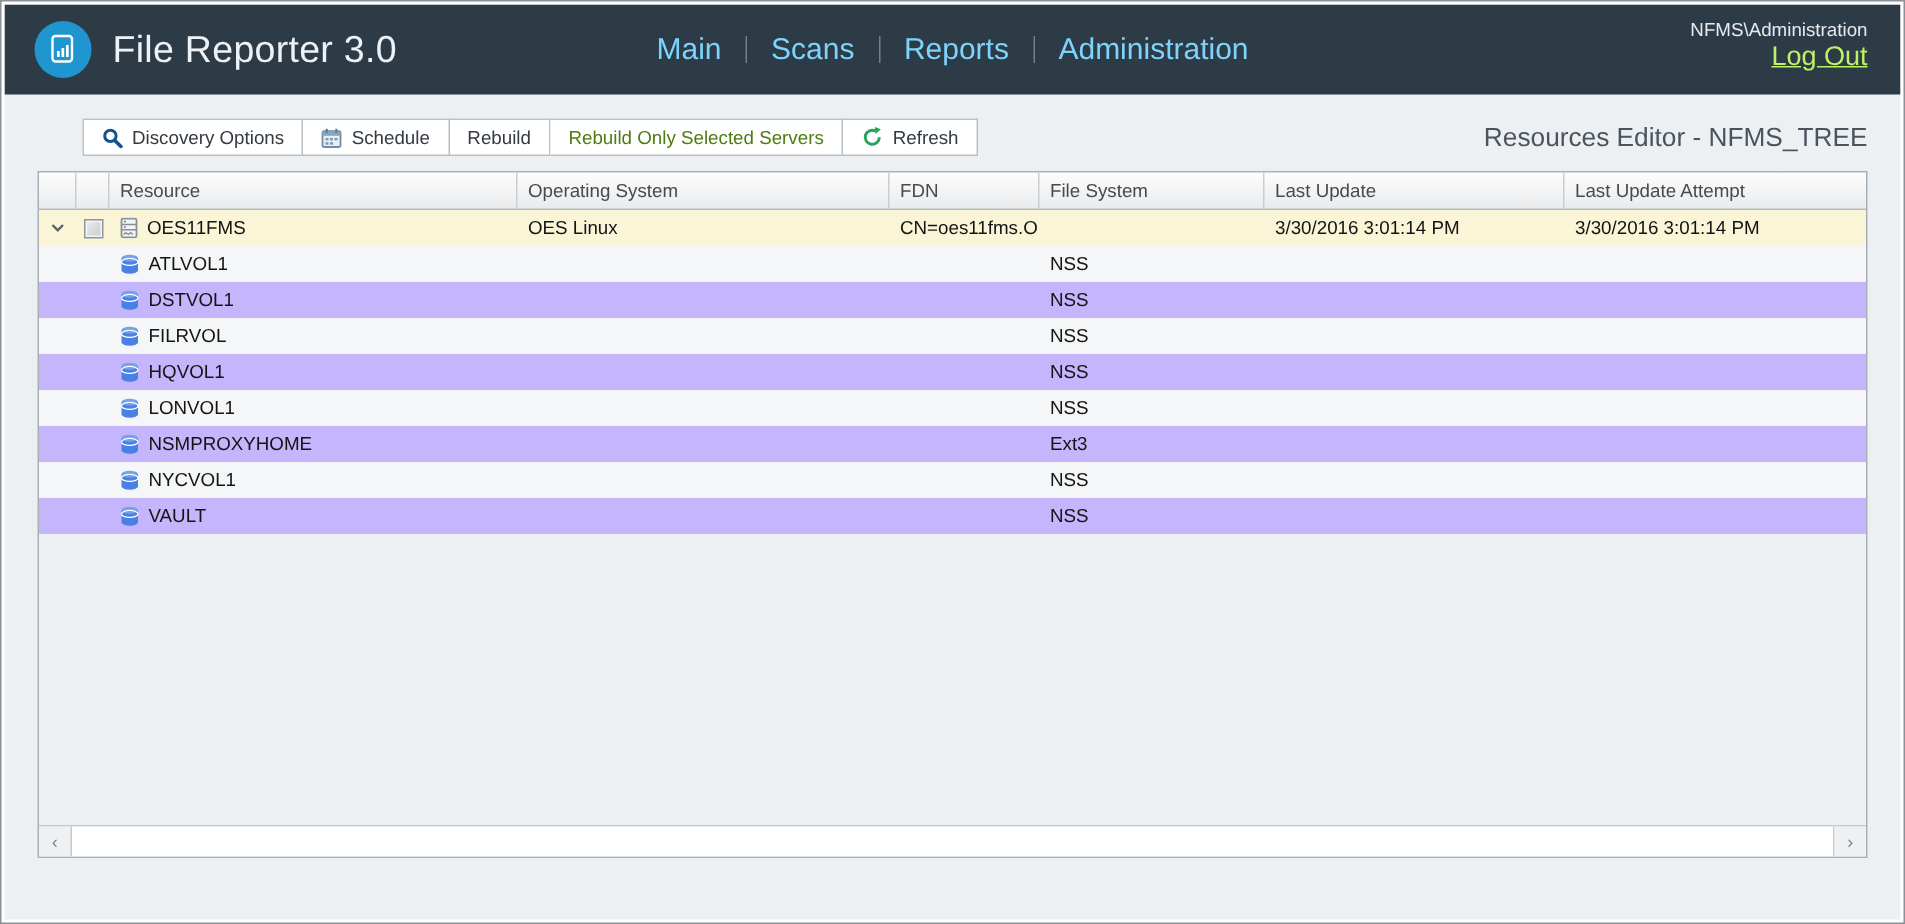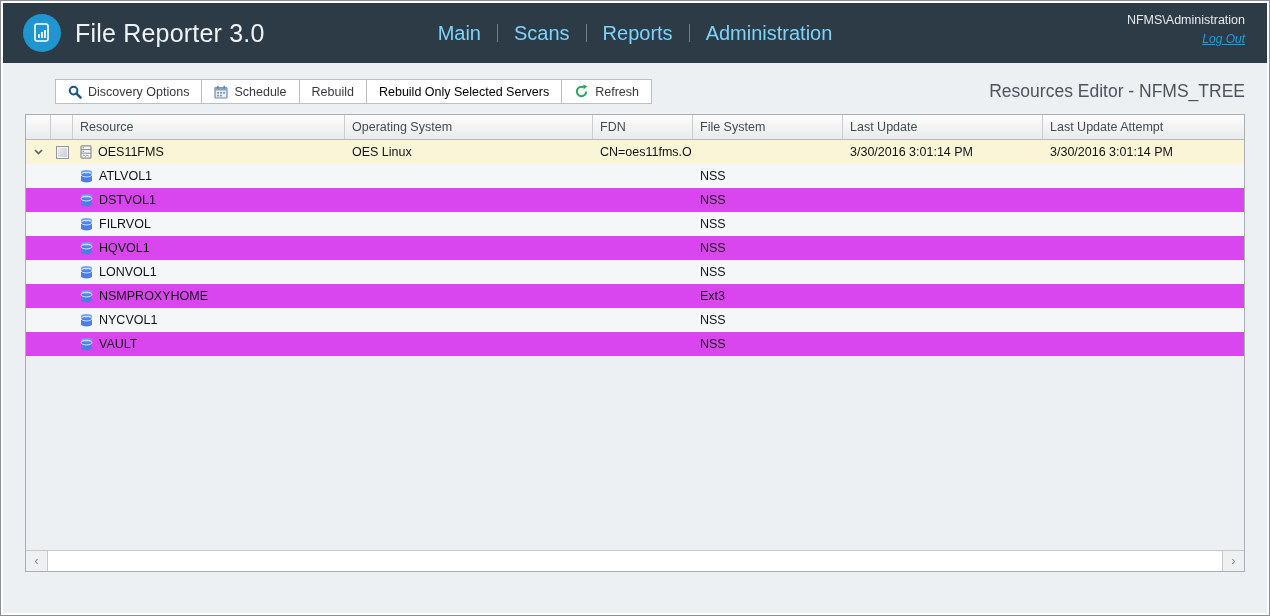--- a/index.html
+++ b/index.html
@@ -12,50 +12,50 @@
   
   .hdr { height:60px; background:#2d3b47; flex:0 0 auto; position:relative; display:flex; align-items:center; }
   .brand { display:flex; align-items:center; gap:14px; padding-left:20px; }
   .logo { width:38px; height:38px; border-radius:50%; background:#1f96cf; display:flex; align-items:center; justify-content:center; }
   .app-title { color:#eef2f5; font-size:25px; font-weight:400; letter-spacing:.2px; }
   .mainnav { position:absolute; left:0; right:0; top:0; bottom:0; display:flex; align-items:center; justify-content:center; gap:0; }
   .nav-item { color:#7dd3fc; font-size:20px; padding:6px 16px; cursor:pointer; white-space:nowrap; }
   .nav-sep { width:1px; height:18px; background:rgba(255,255,255,.35); }
   .account { position:absolute; right:22px; top:9px; text-align:right; line-height:17px; }
   .account-name { color:#e6eaed; font-size:12.5px; }
-  .logout { color:#0ea5e9; font-size:12px; text-decoration:underline; cursor:pointer; display:inline-block;font-style:italic; }
+  .logout { color:#bef264; font-size:18px; text-decoration:underline; cursor:pointer; display:inline-block; }
 
   
   .toolbar-row { flex:0 0 auto; margin:16px 22px 0 22px; display:flex; align-items:center; justify-content:space-between; height:25px; }
   .btn-group { display:flex;margin-left:30px; }
   .tbtn { display:flex; align-items:center; gap:6px; height:25px; padding:0 12px; background:#ffffff;
           border:1px solid #b9bfc4; border-left-width:0; font-size:12.5px; color:#333a40; cursor:pointer; white-space:nowrap; }
   .tbtn:first-child { border-left-width:1px; }
-  .tbtn.disabled { color:#000000; cursor:default; }
+  .tbtn.disabled { color:#4d7c0f; cursor:default; }
   .page-title { font-size:17.5px; color:#4b545c; }
 
   
   .grid { flex:0 0 auto; margin:10px 22px 0 22px; height:458px; background:#edf0f2;
           border:1px solid #a9b0b5; display:flex; flex-direction:column; overflow:hidden; }
   .grow { display:flex; align-items:center; height:24px; flex:0 0 auto; font-size:12.5px; color:#141414;text-align:right; }
   .ghead { height:25px; background:linear-gradient(#fdfdfd,#e9eaeb); border-bottom:1px solid #b5babe; color:#454b51; }
   .ghead .cell { border-right:1px solid #c9ced2; height:100%; display:flex; align-items:center; }
   .cell { padding:0 7px; overflow:hidden; white-space:nowrap; height:100%; display:flex; align-items:center; }
   .c-exp { flex:0 0 25px; justify-content:center; padding:0; }
   .c-chk { flex:0 0 22px; justify-content:center; padding:0; }
   .c-res { flex:0 0 272px; gap:6px; }
   .c-os  { flex:0 0 248px; }
   .c-fdn { flex:0 0 100px; }
   .c-fs  { flex:0 0 150px; }
   .c-lu  { flex:0 0 200px; }
   .c-lua { flex:1 1 auto; }
   .ghead .c-lua { border-right:none; }
   .row-sel { background:#fbf5d8; }
   .row-alt { background:#f4f6f7; }
-  .row-plain { background:#d946ef; }
+  .row-plain { background:#c4b5fd; }
   .filler { flex:1 1 auto; background:#edf0f2; }
 
   .chk { width:13px; height:13px; border:1px solid #8f979e; background:linear-gradient(135deg,#eceeef,#c7cbcf); box-shadow:inset 0 0 0 1px #f4f5f6; cursor:pointer; }
   .chev { color:#5a6268; font-size:11px; line-height:1; cursor:pointer; }
 
   
   .hscroll { flex:0 0 auto; height:21px; border-top:1px solid #c3c8cc; background:#eef0f1; display:flex; }
   .sc-btn { flex:0 0 21px; display:flex; align-items:center; justify-content:center; color:#7a8187; font-size:12px; cursor:pointer; background:#eef0f1; }
   .sc-track { flex:1 1 auto; background:#ffffff; border-left:1px solid #c3c8cc; border-right:1px solid #c3c8cc; cursor:pointer; }
 

